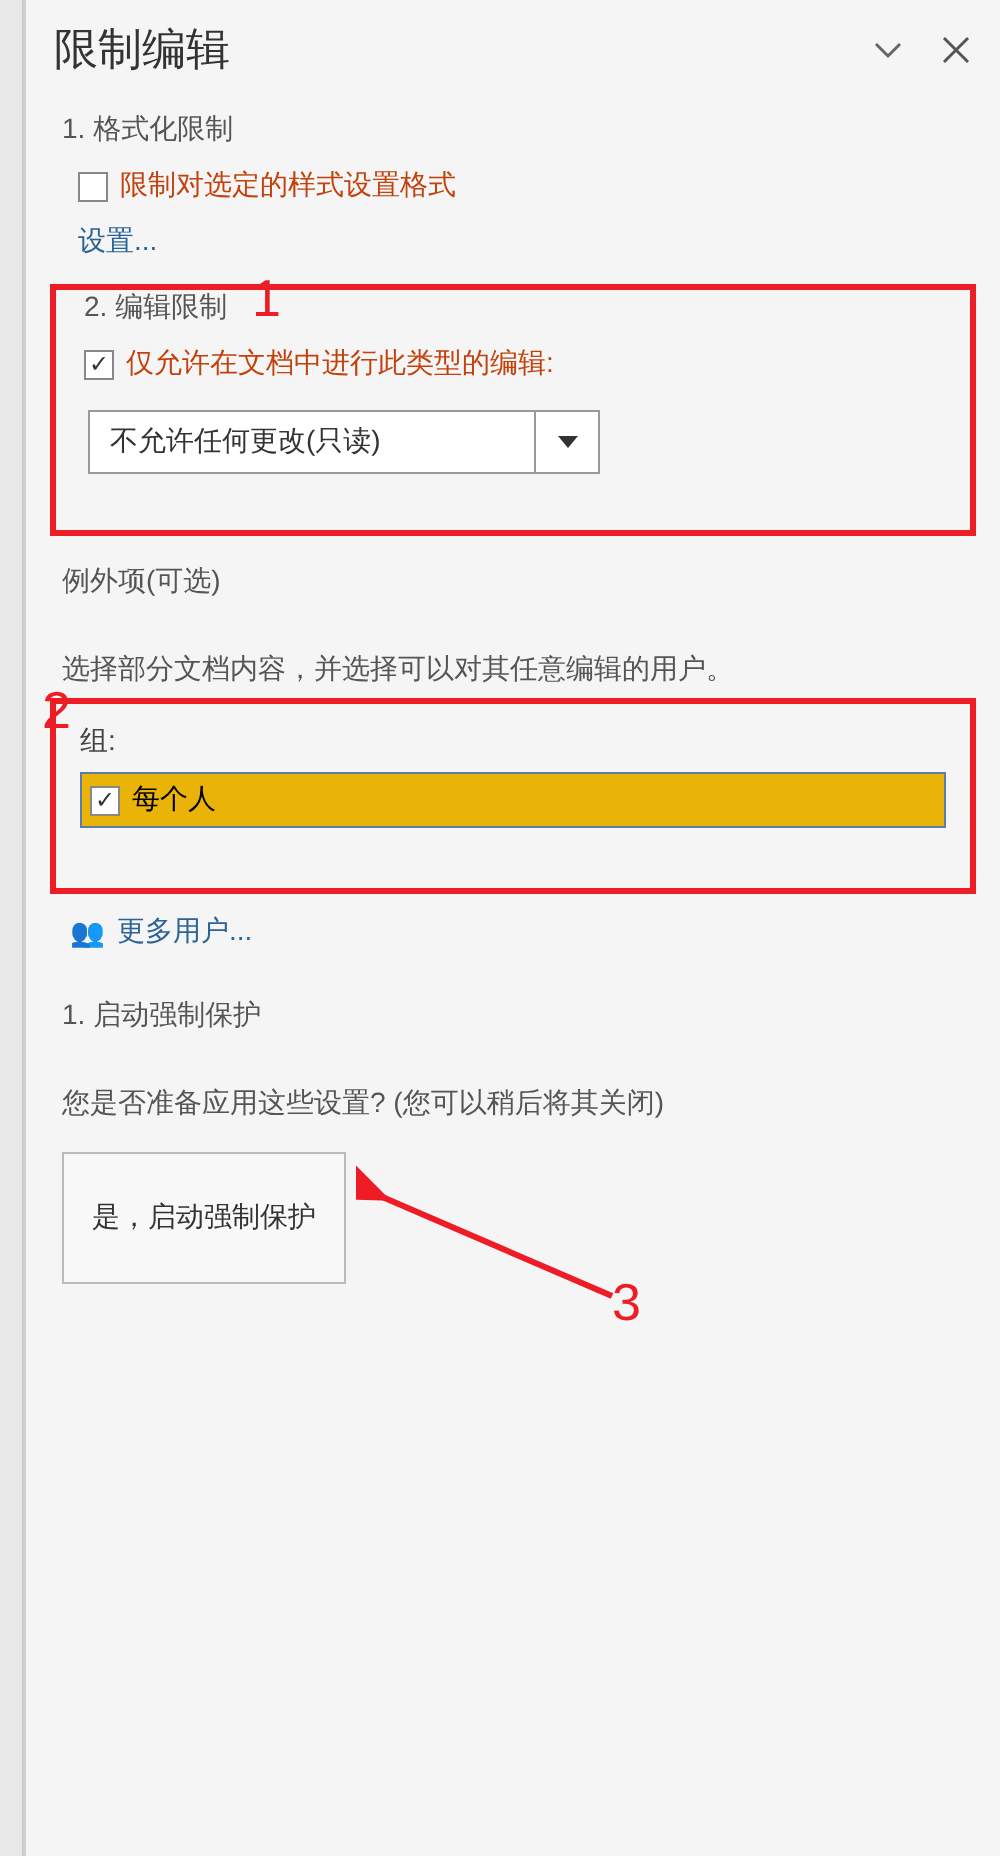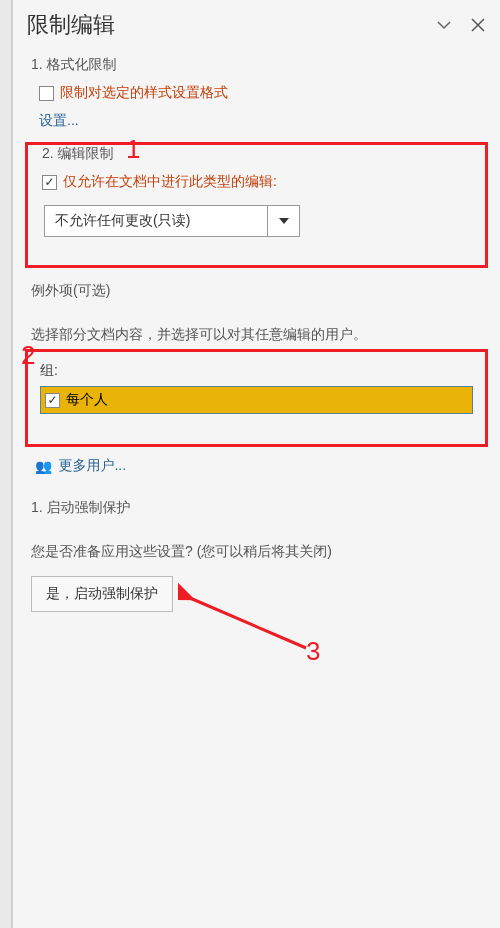--- a/index.html
+++ b/index.html
@@ -177,21 +177,21 @@
       color: #4a6fa5;
       font-size: 14px;
     }
     .protect-desc {
       margin: 8px 18px 14px 18px;
       color: #555;
       line-height: 1.5;
     }
     .protect-button {
       margin-left: 18px;
-      padding: 8px 14px;
+      padding: 23px 14px;
       background: #f8f8f8;
       border: 1px solid #bbb;
       color: #333;
       cursor: pointer;
       font-size: 14px;
       font-family: inherit;
     }
     .annotation {
       position: absolute;
       color: #ee1c25;

